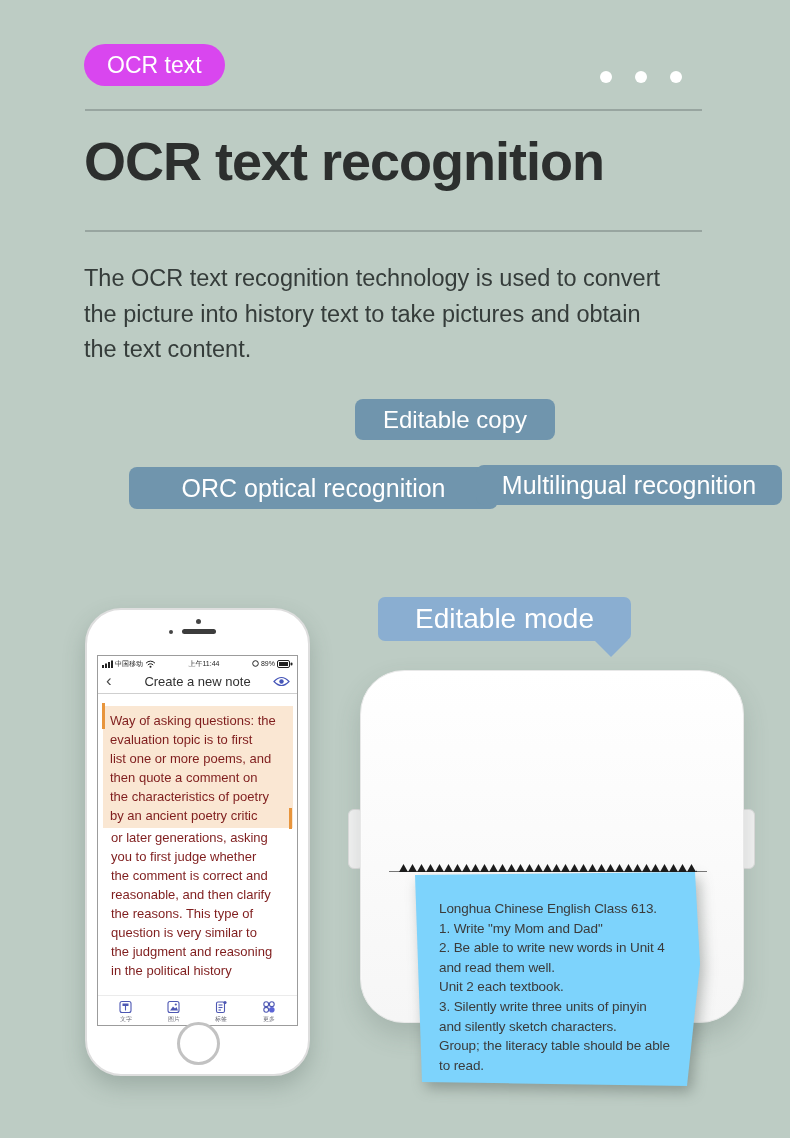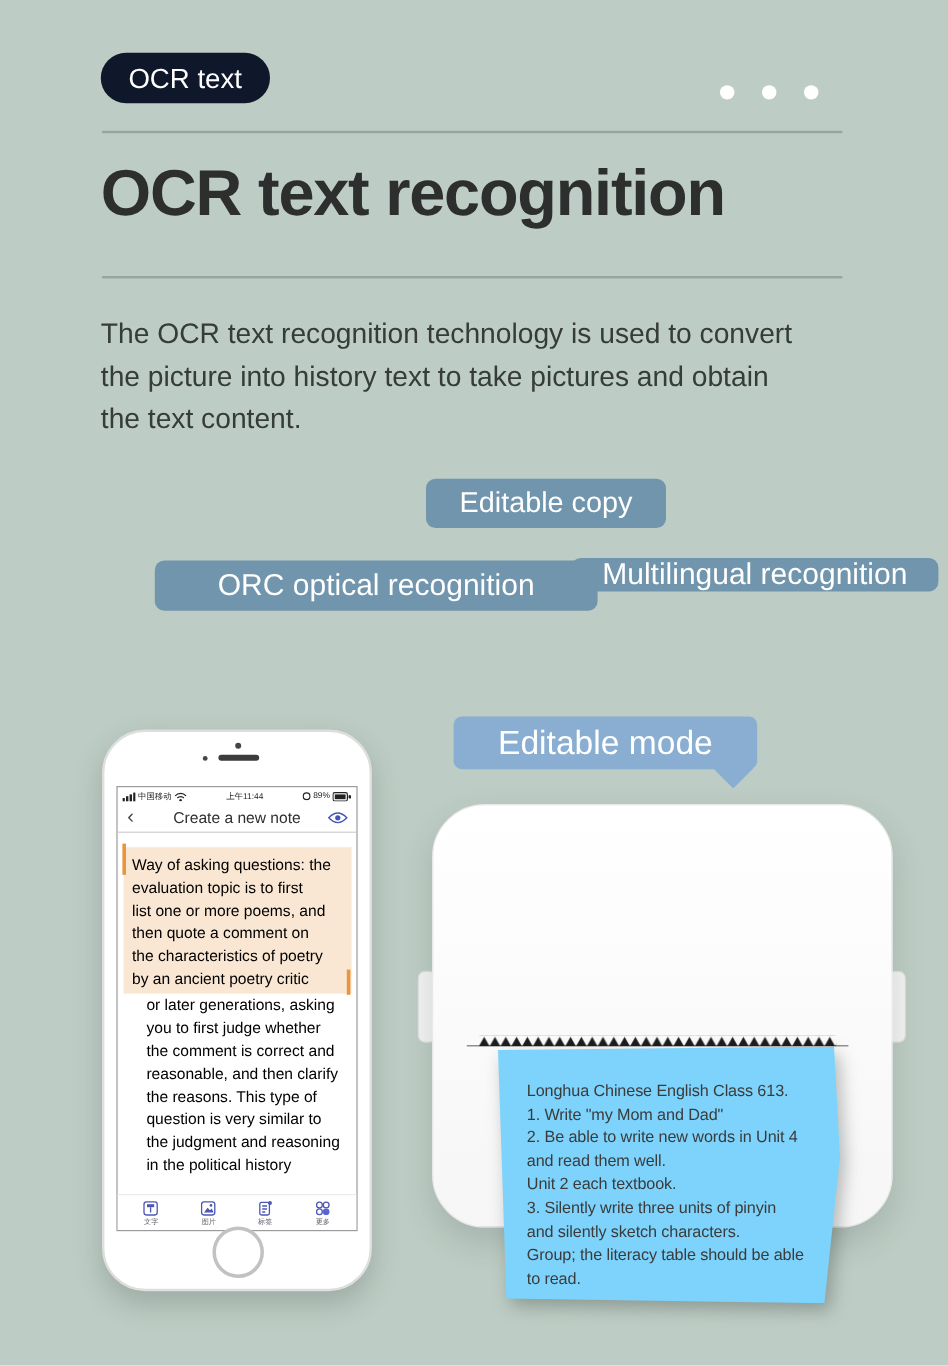--- a/index.html
+++ b/index.html
@@ -2,32 +2,32 @@
 <html><head>
 <meta charset="utf-8">
 <style>
   html,body{margin:0;padding:0;}
   .page{position:relative;width:790px;height:1138px;background:#bdccc4;overflow:hidden;
         font-family:"Liberation Sans",sans-serif;}
   .abs{position:absolute;}
 
   
   .tag-pill{left:84px;top:44px;height:42px;padding:0 23px;border-radius:22px;
-    background:#0f172a;color:#fff;font-size:23px;display:flex;align-items:center;}
+    background:#d946ef;color:#fff;font-size:23px;display:flex;align-items:center;}
   .dots{left:600px;top:71px;display:flex;gap:23px;}
   .dot{width:12px;height:12px;border-radius:50%;background:#fff;}
 
   .rule{left:85px;width:617px;height:2px;background:#98a5a0;}
   .title{left:84px;top:130px;font-size:54px;font-weight:700;color:#2c2f2e;letter-spacing:-1px;}
   .desc{left:84px;top:261px;font-size:23.5px;line-height:35.5px;color:#353c3a;}
 
   .badge{background:#7095ad;color:#fff;border-radius:8px;display:flex;align-items:center;justify-content:center;margin-left:44px;}
   .badge-copy{left:311px;top:399px;width:200px;height:41px;font-size:24px;}
   .badge-orc{left:85px;top:467px;width:369px;height:42px;font-size:25px;}
-  .badge-multi{left:432px;top:465px;width:306px;height:28px;font-size:25px;}
+  .badge-multi{left:432px;top:465px;width:306px;height:40px;font-size:25px;}
 
   .bubble{left:378px;top:597px;width:253px;height:44px;background:#8aaed1;border-radius:7px;
     color:#fff;font-size:28px;display:flex;align-items:center;justify-content:center;}
   .bubble-tail{left:594px;top:640px;width:34px;height:17px;background:#8aaed1;
     clip-path:polygon(0 0,100% 0,50% 100%);}
 
   
   .phone{left:85px;top:608px;width:225px;height:468px;background:#fff;border:2px solid #dedede;
     border-radius:36px;box-sizing:border-box;box-shadow:0 10px 22px rgba(60,80,70,.25);z-index:3;}
   .cam-dot{left:109px;top:9px;width:5px;height:5px;background:#454545;border-radius:50%;}
@@ -36,25 +36,25 @@
   .screen{left:10px;top:45px;width:201px;height:371px;background:#fff;border:1px solid #9c9c9c;
     box-sizing:border-box;overflow:hidden;}
   .statusbar{height:13px;display:flex;align-items:center;justify-content:space-between;
     padding:1px 4px 0 4px;font-size:7px;color:#1e1e1e;}
   .sb-group{display:flex;align-items:center;gap:2px;}
   .navbar{height:23px;display:flex;align-items:center;justify-content:center;
     border-bottom:1px solid #cfcfcf;position:relative;font-size:13px;color:#303030;}
   .nav-back{position:absolute;left:8px;top:0px;font-size:17px;color:#4a4a4a;line-height:21px;}
   .nav-eye{position:absolute;right:7px;top:6px;}
   .note{position:relative;padding-top:12px;}
-  .nline{font-size:13px;line-height:19px;color:#000000;white-space:nowrap;}
+  .nline{font-size:13px;line-height:19px;color:#7f1d1d;white-space:nowrap;}
   .hl{margin:0 4px 0 5px;background:#fae7d3;padding:5px 2px 3px 7px;position:relative;}
   .bar-start{position:absolute;left:-1px;top:-3px;width:3px;height:26px;background:#e8953c;}
   .bar-end{position:absolute;right:1px;bottom:-1px;width:3px;height:21px;background:#e8953c;}
-  .plain{margin-left:24px;}
+  .plain{margin-left:13px;}
   .toolbar{position:absolute;left:0;right:0;bottom:0;height:29px;border-top:1px solid #ebebeb;
     display:flex;justify-content:space-around;align-items:center;padding:0 4px;background:#fff;}
   .tool{display:flex;flex-direction:column;align-items:center;}
   .tool-label{font-size:7px;color:#62626e;line-height:7px;margin-top:1px;transform:scale(.85);}
   .tool-svg{stroke:#4d57b3;fill:none;stroke-width:1.1px;}
   .home{left:90px;top:412px;width:43px;height:43px;border-radius:50%;border:3px solid #c2c2c2;
     background:#fff;box-sizing:border-box;}
 
   
   .ptab{width:16px;height:60px;border-radius:6px;background:#f3f3f3;border:1px solid #dddddd;

